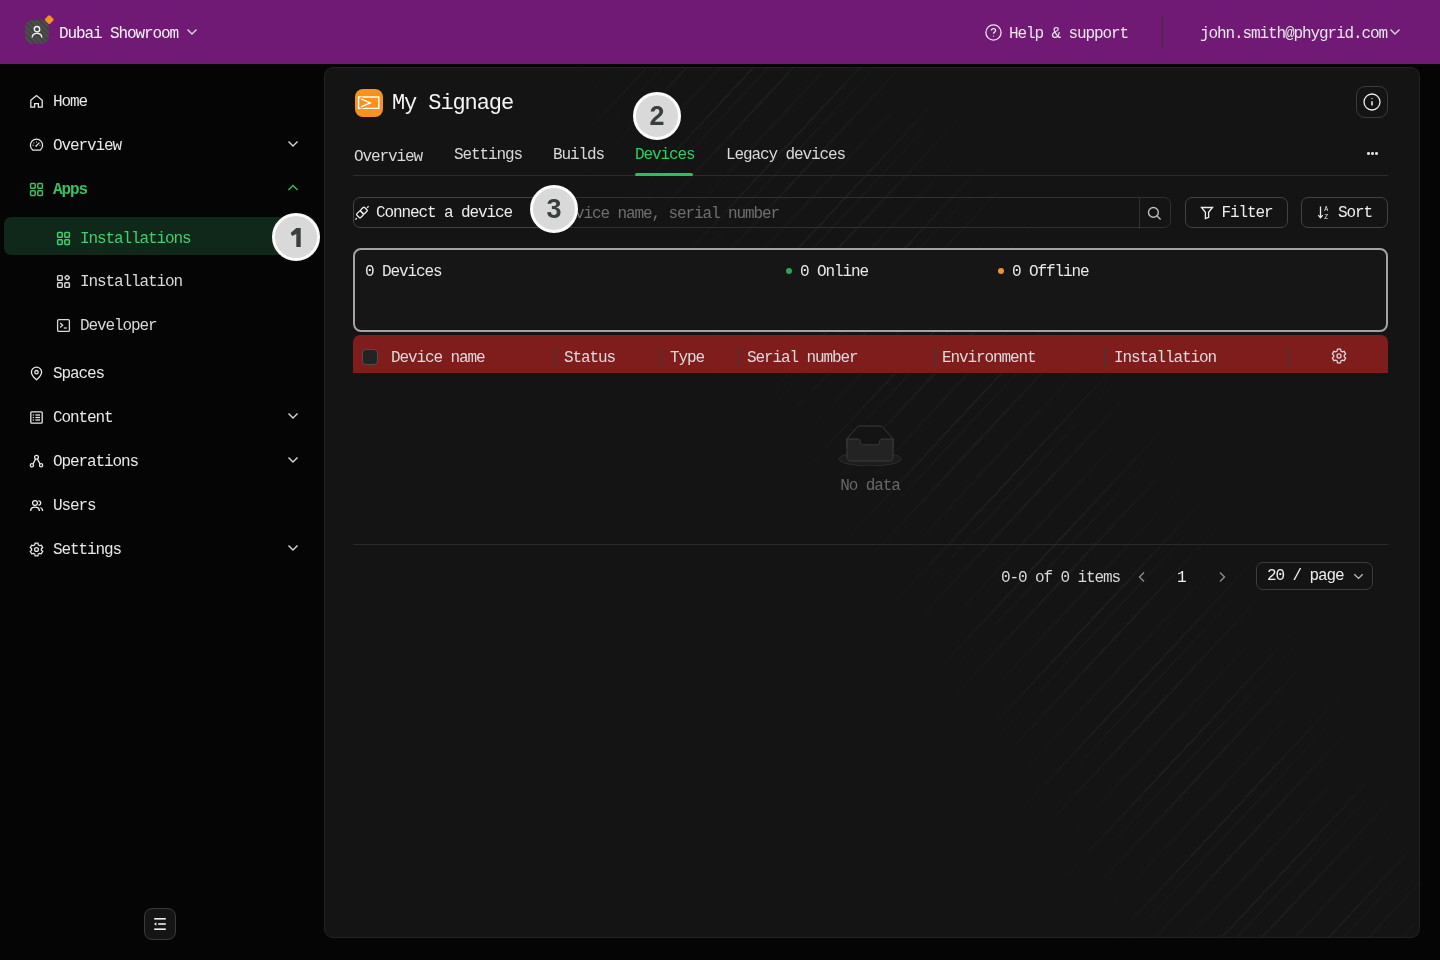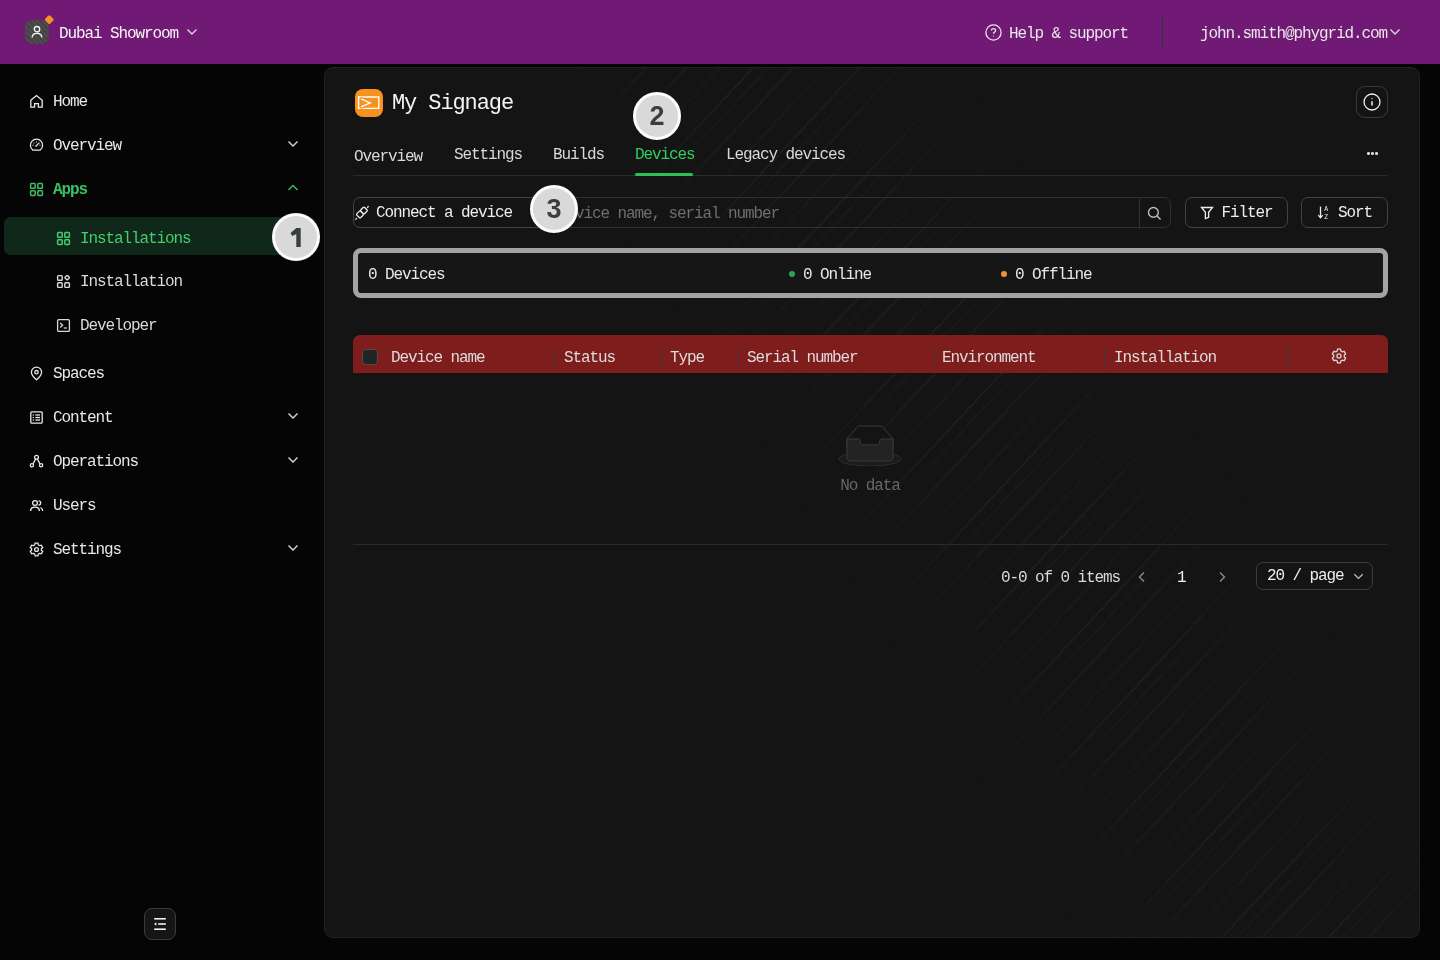--- a/index.html
+++ b/index.html
@@ -269,21 +269,21 @@
   <div class="btn" style="left:976px; top:129px; width:87px; height:31px; border-color:#434343;">
     <svg width="15" height="15" viewBox="0 0 15 15" fill="none" stroke="#ededed" stroke-width="1.3">
       <path d="M3.5 1.5 V12.5"></path>
       <path d="M1.3 10.2 L3.5 12.8 L5.7 10.2"></path>
       <text x="7.2" y="6.4" font-size="6.5" fill="#ededed" stroke="none" font-family="Liberation Mono">A</text>
       <text x="7.2" y="13.6" font-size="6.5" fill="#ededed" stroke="none" font-family="Liberation Mono">Z</text>
     </svg>
     <div class="txt" style="margin-left:6px;">Sort</div>
   </div>
 
-  <div class="abs" style="left:28px; top:180px; width:1035px; height:50px; border:5px solid #a3a3a3; border-radius:8px; background:#161616;">
+  <div class="abs" style="left:28px; top:180px; width:1035px; height:84px; border:2px solid #a3a3a3; border-radius:8px; background:#161616;">
     <div class="txt" style="position:absolute; left:10px; top:12.5px;">0 Devices</div>
     <div class="abs" style="left:431px; top:18px; width:6px; height:6px; border-radius:50%; background:#2ea457;"></div>
     <div class="txt" style="position:absolute; left:445px; top:12.5px;">0 Online</div>
     <div class="abs" style="left:643px; top:18px; width:6px; height:6px; border-radius:50%; background:#ec9434;"></div>
     <div class="txt" style="position:absolute; left:657px; top:12.5px;">0 Offline</div>
   </div>
 
   <div class="abs" style="left:28px; top:267px; width:1035px; height:38px; background:#7f1d1d; border-radius:7px 7px 0 0;">
     <div class="abs" style="left:9px; top:14px; width:16px; height:16px; background:#232323; border:1px solid #4d4d4d; border-radius:4px;"></div>
     <div class="txt" style="position:absolute; left:38px; top:14px; color:#dcdcdc;">Device name</div>

